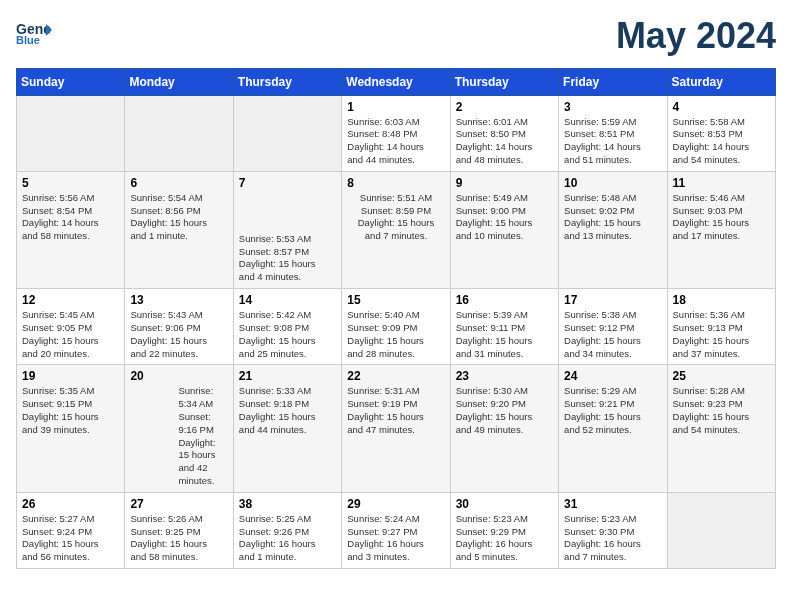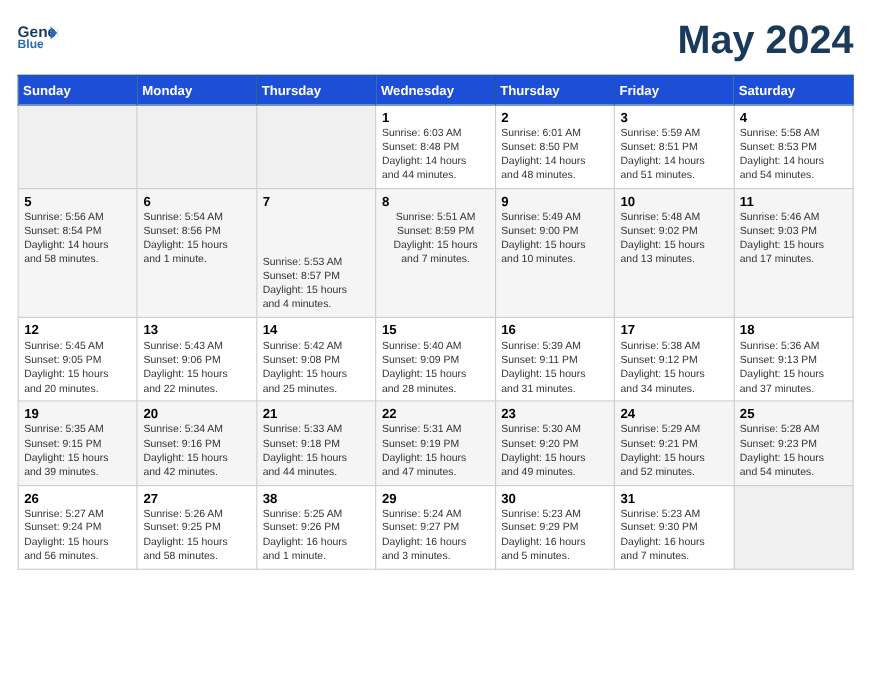--- a/index.html
+++ b/index.html
@@ -248,21 +248,21 @@
       <tr>
         <td>
           <span class="day-num">19</span>
           <div class="day-info" style="white-space: pre-line;">Sunrise: 5:35 AM
 Sunset: 9:15 PM
 Daylight: 15 hours
 and 39 minutes.</div>
         </td>
         <td>
           <span class="day-num">20</span>
-          <div class="day-info" style="white-space: pre-line;">Sunrise: 5:34 AM
+          <div class="day-info" style="white-space: pre-line; margin-left: 48px;">Sunrise: 5:34 AM
 Sunset: 9:16 PM
 Daylight: 15 hours
 and 42 minutes.</div>
         </td>
         <td>
           <span class="day-num">21</span>
           <div class="day-info" style="white-space: pre-line;">Sunrise: 5:33 AM
 Sunset: 9:18 PM
 Daylight: 15 hours
 and 44 minutes.</div>

